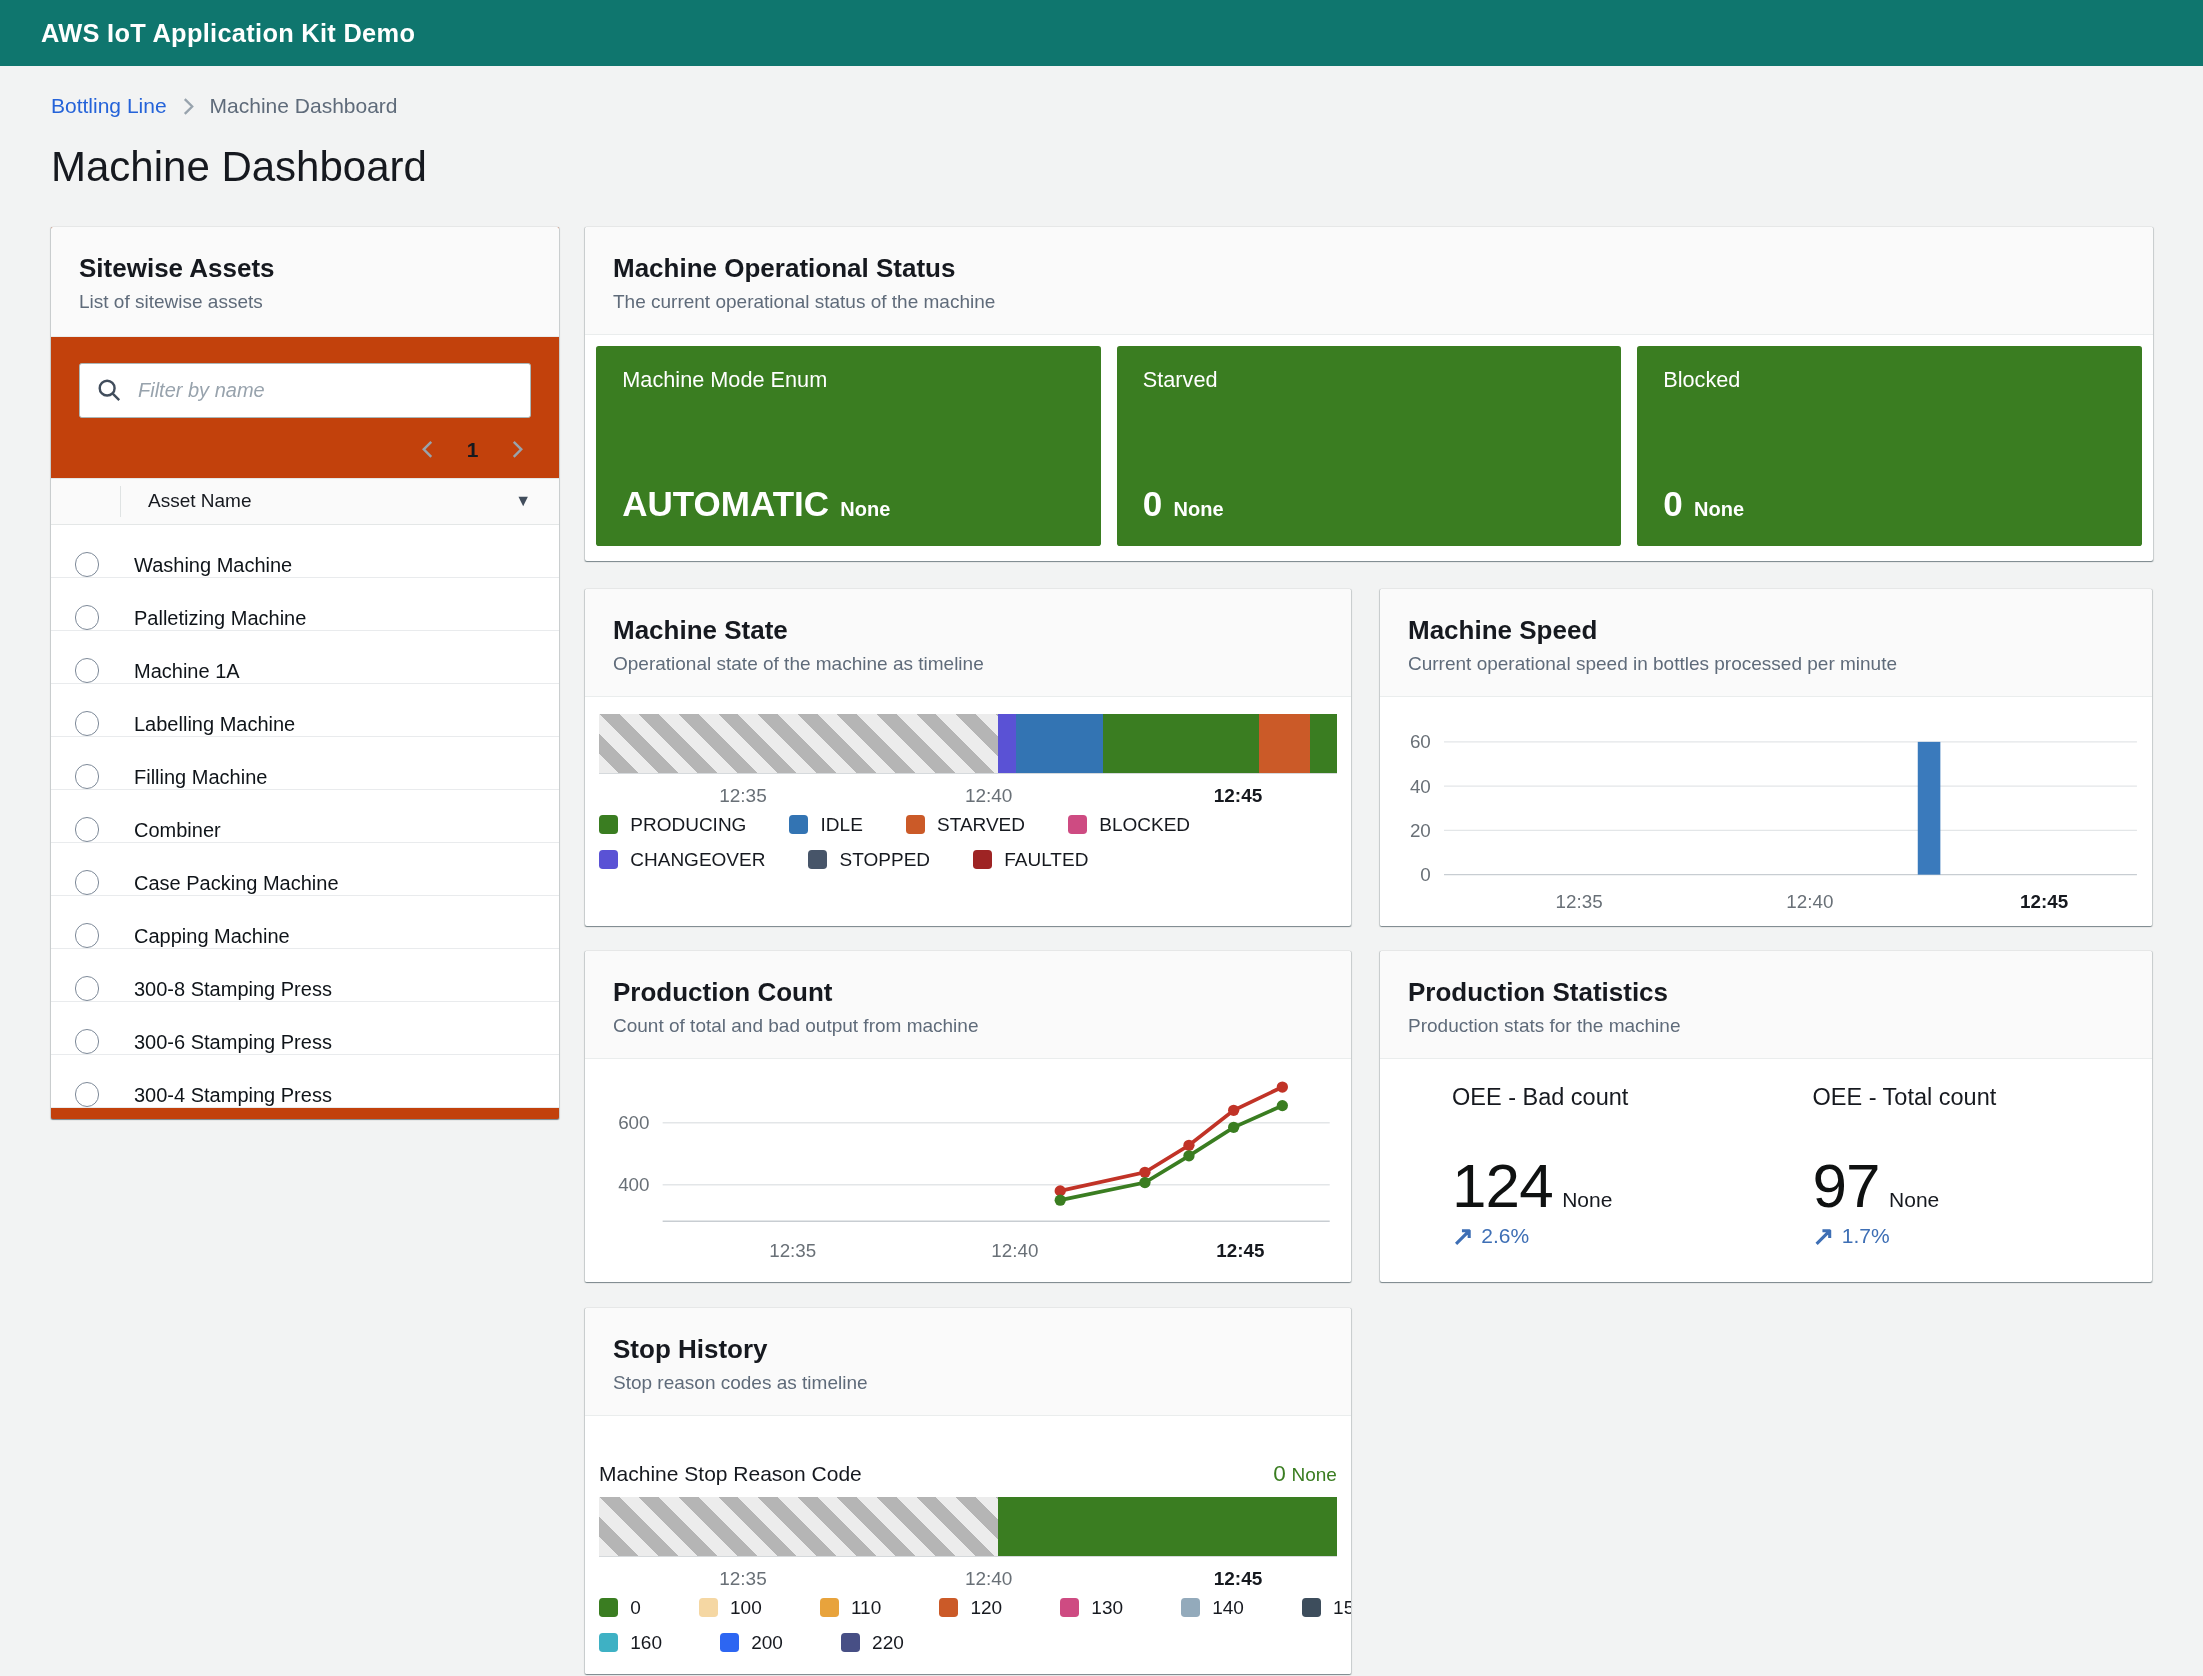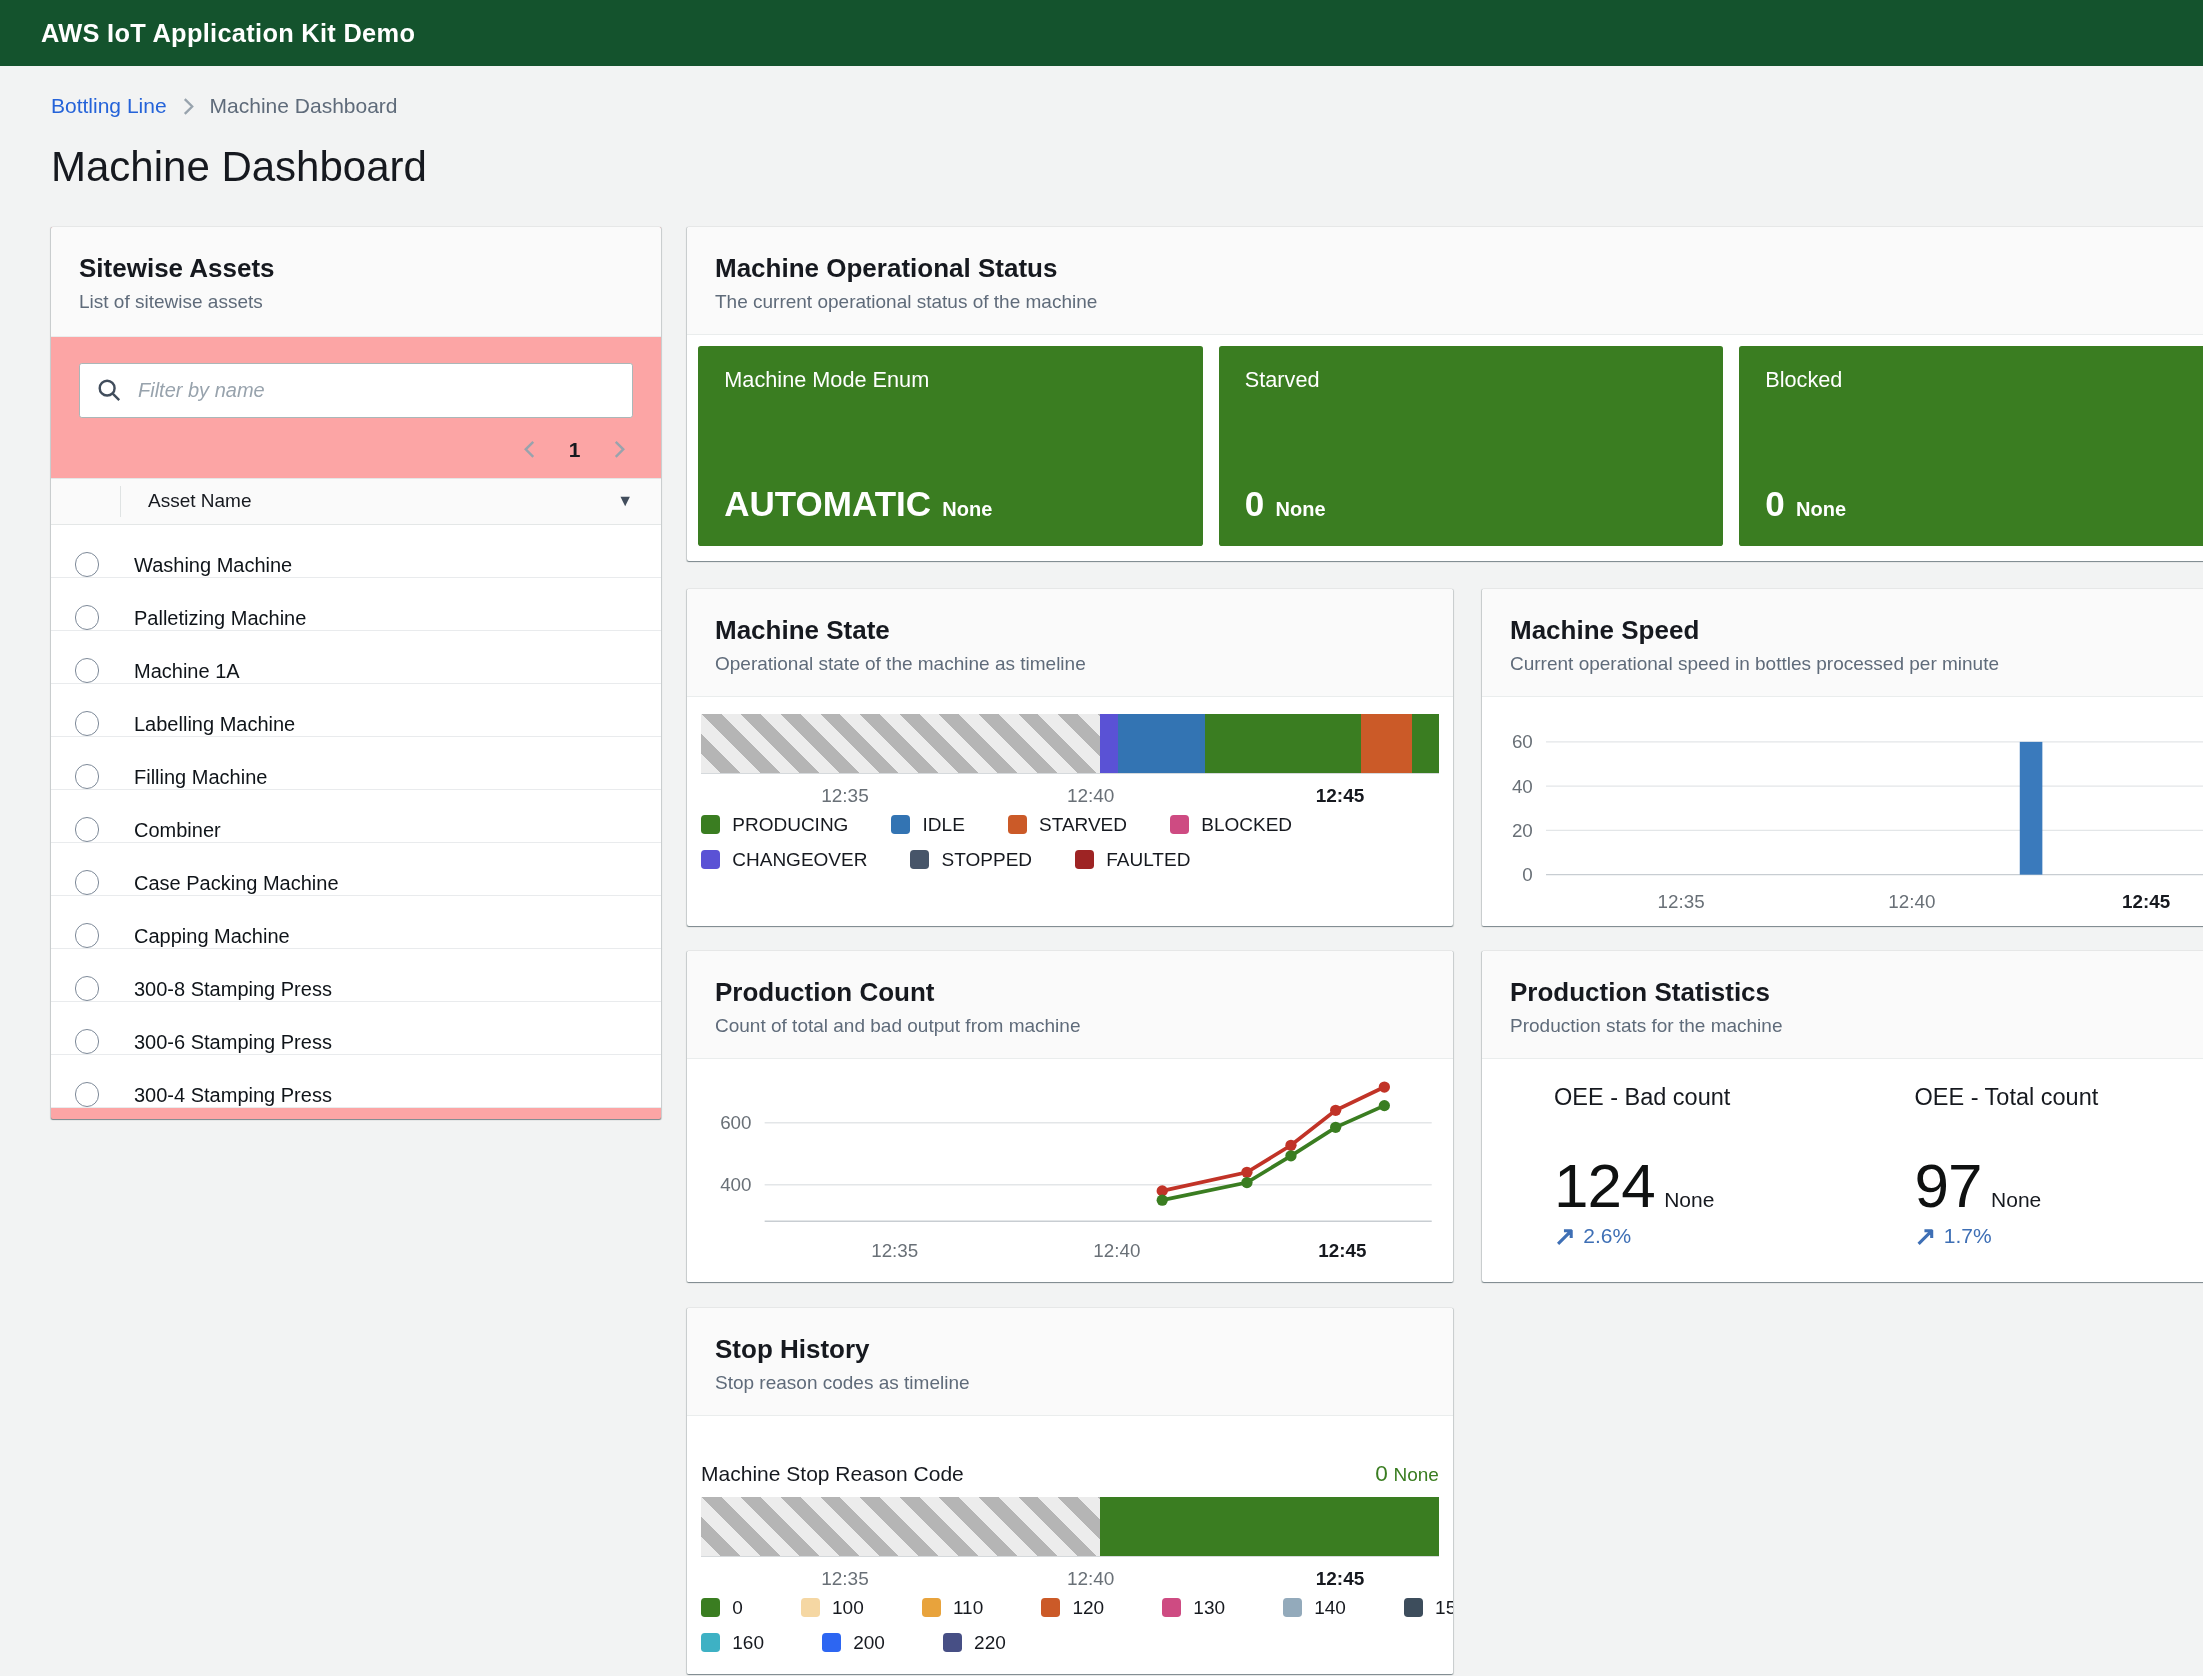--- a/index.html
+++ b/index.html
@@ -1,40 +1,40 @@
 <!DOCTYPE html>
 <html style="font-size:15px"><head>
 <meta charset="utf-8">
 <style>
   * { box-sizing: border-box; margin: 0; padding: 0; }
   html,body { width: 2203px; height: 1676px; }
   body { background:#f2f3f3; font-family:"Liberation Sans", sans-serif; color:#16191f; overflow:hidden; }
 
-  .navbar { height:66px; background:#14532d; display:flex; align-items:center; padding:0 41px; }
+  .navbar { height:66px; background:#0f766e; display:flex; align-items:center; padding:0 41px; }
   .navbar .app-title { color:#fff; font-size:25.4px; font-weight:700; letter-spacing:0.3px; }
 
   .content { padding:0 50px 0 51px; }
   .breadcrumb { margin-top:28px; display:flex; align-items:center; gap:15px; font-size:21px; }
   .breadcrumb a { color:#2563d9; text-decoration:none; cursor:pointer; }
   .breadcrumb .crumb-sep { display:flex; align-items:center; }
   .breadcrumb .current { color:#5f6b7a; }
   h1.page-title { font-size:42px; font-weight:400; margin-top:24.5px; color:#16191f; }
 
   .layout { display:flex; gap:26px; margin-top:36px; align-items:flex-start; }
 
   .panel { background:#fff; border-radius:1.9px;
     box-shadow:0 0.9px 0.9px rgba(0,28,36,.3), 0.9px 0.9px 0.9px rgba(0,28,36,.15), -0.9px 0.9px 0.9px rgba(0,28,36,.15);
     overflow:hidden; }
   .panel-header { background:#fafafa; padding:26px 28px 21px 28px; border-bottom:0.9px solid #eaeded; }
   .panel-header h2 { font-size:26px; font-weight:700; color:#16191f; }
   .panel-header p { font-size:19px; color:#5f6b7a; margin-top:7.5px; }
   .panel-body { padding:11.3px; background:#fff; }
 
   
-  .sidebar { width:610px; height:892px; background:#fca5a5; flex:none; }
+  .sidebar { width:508px; height:892px; background:#c2410c; flex:none; }
   .sidebar .panel-header { padding:26px 28px 22.6px 28px; }
   .toolbar { padding:26px 28px 13px 28px; }
   .filter-box { position:relative; }
   .filter-box input { width:100%; height:55px; border:1.9px solid #aab7b8; border-radius:2.8px;
     padding:0 15px 0 58px; font-size:20px; font-family:inherit; background:#fff; color:#16191f; }
   .filter-box input::placeholder { color:#98a3ad; font-style:italic; }
   .filter-box .search-ic { position:absolute; left:17px; top:14px; }
   .pagination { display:flex; justify-content:flex-end; align-items:center; gap:28px; margin-top:17px; padding-right:1.9px; }
   .pg-btn { background:none; border:none; cursor:pointer; display:flex; align-items:center; padding:3.8px; }
   .pg-num { font-size:21px; font-weight:700; color:#16191f; cursor:pointer; }

